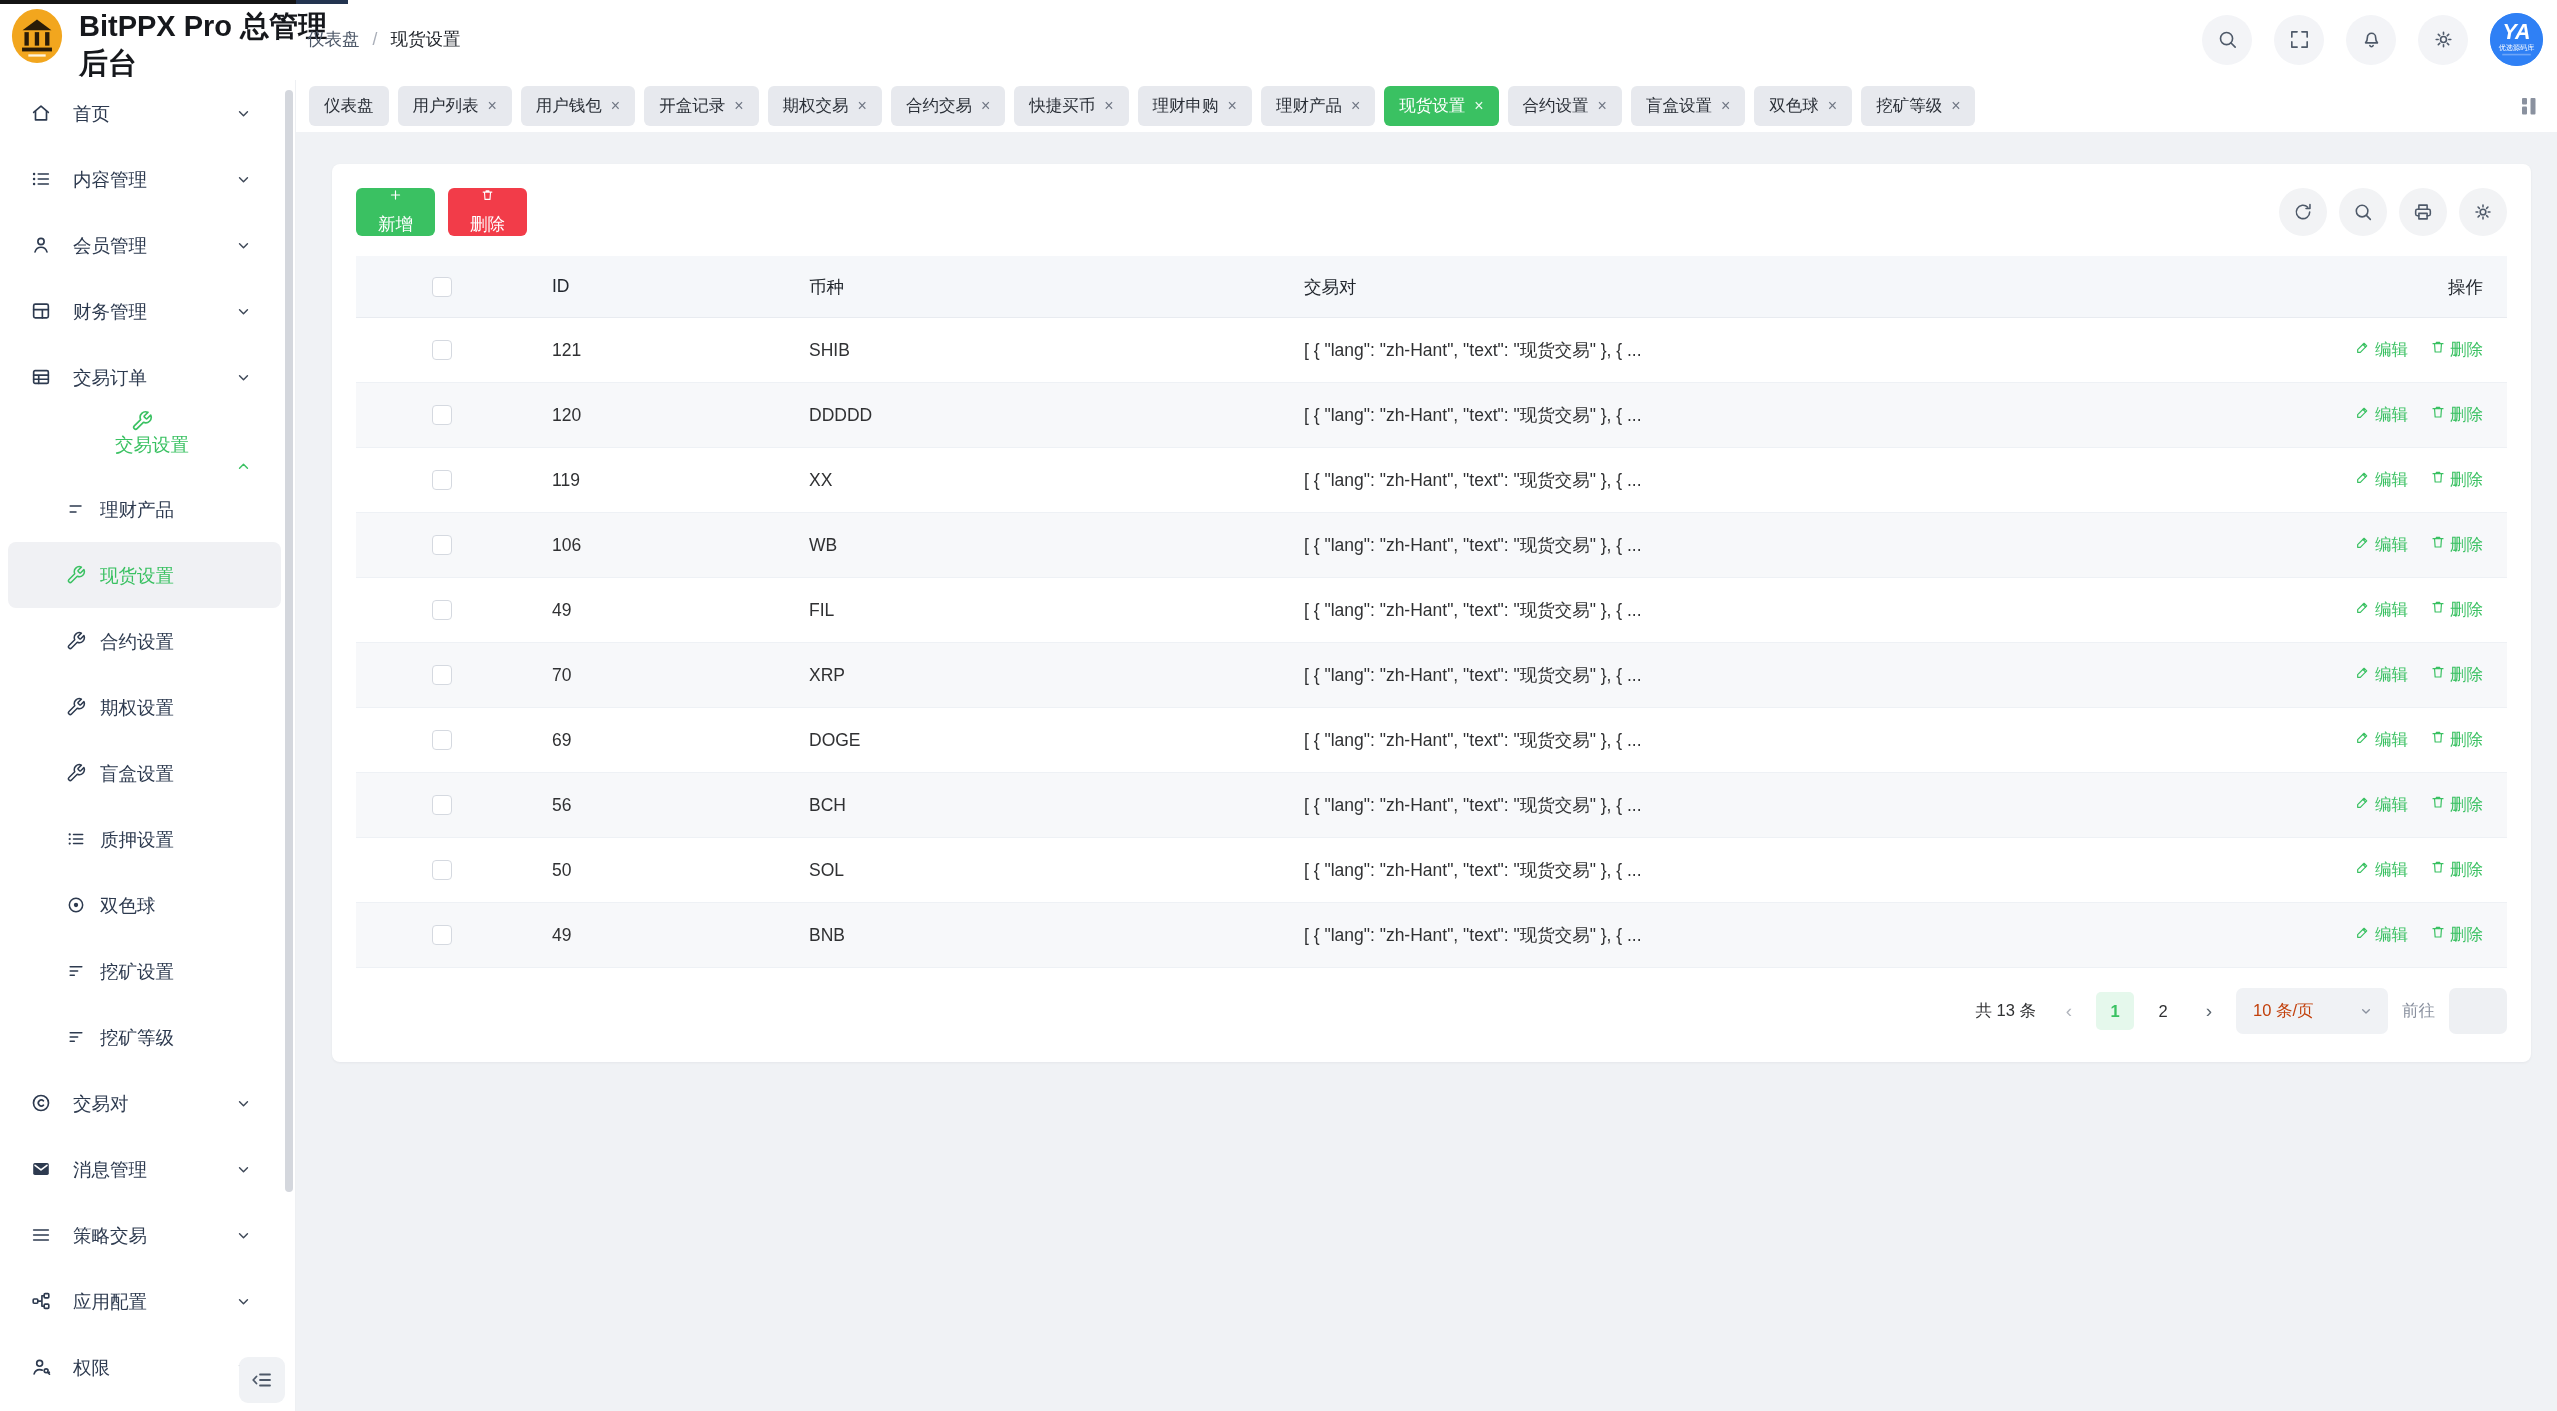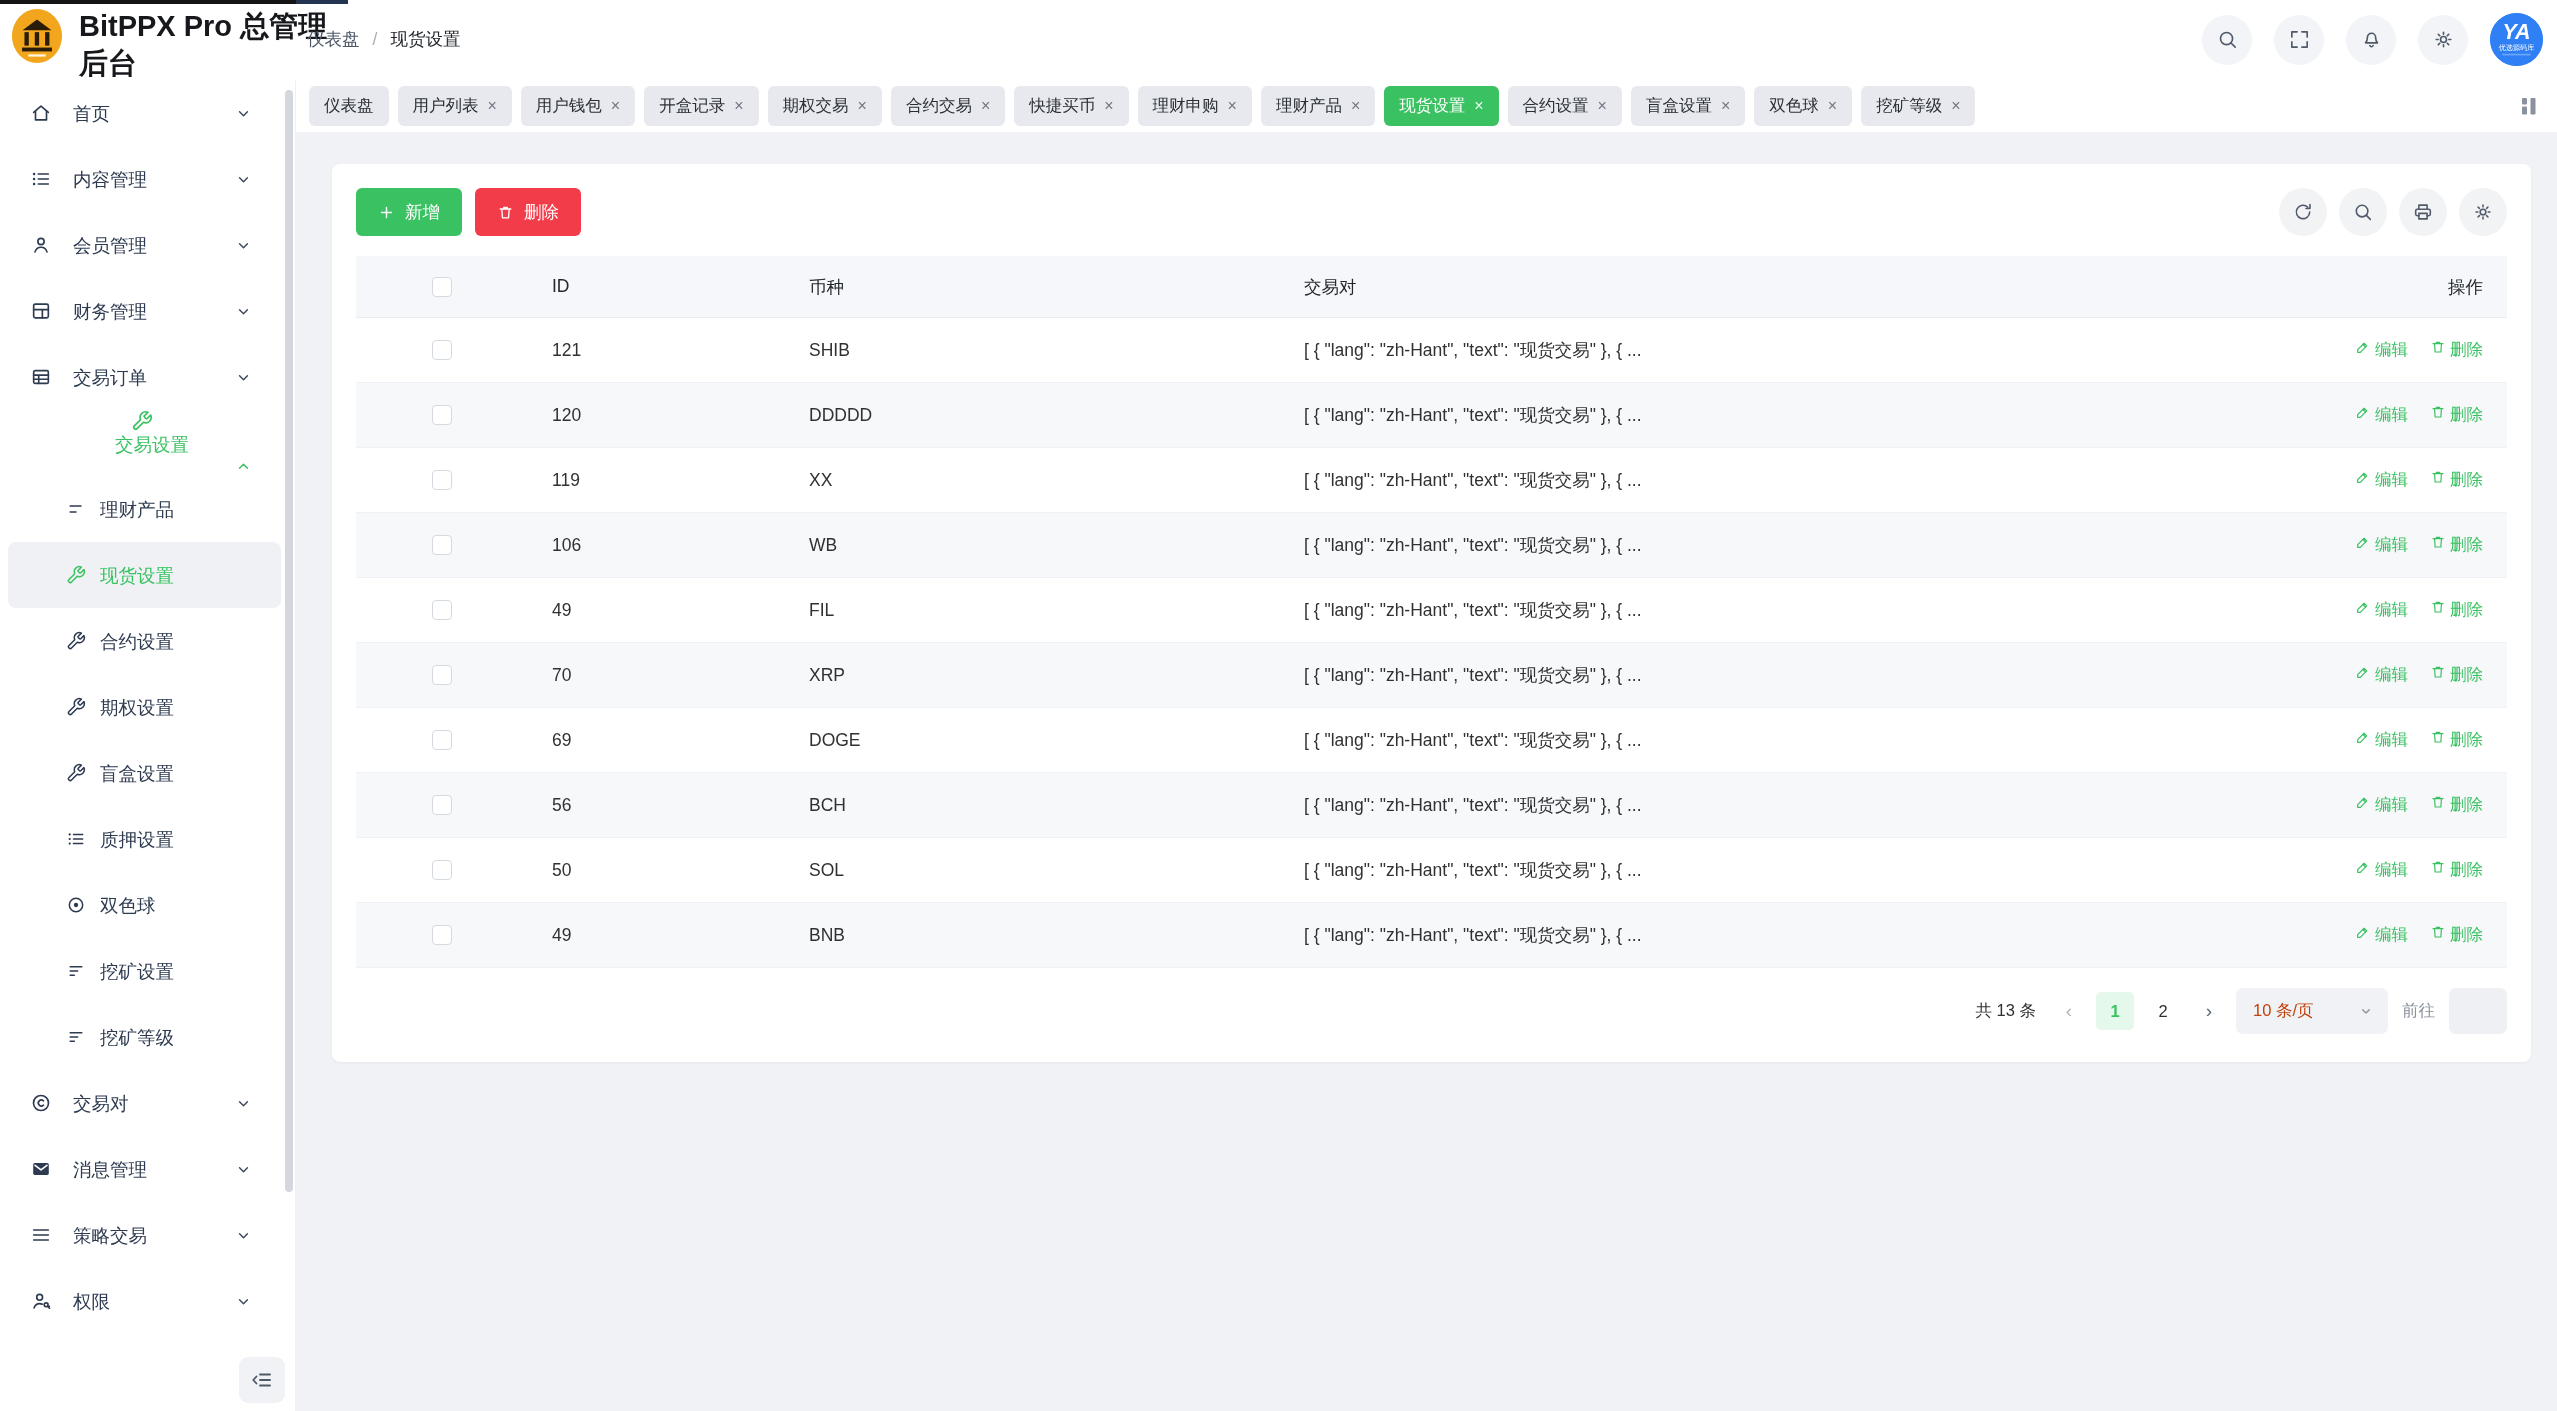--- a/index.html
+++ b/index.html
@@ -50,21 +50,21 @@
   .tab { height:40px; display:flex; align-items:center; padding:0 15px; border-radius:6px; background:#e7e9ee; color:#2a2f37; font-size:16.5px; cursor:pointer; white-space:nowrap; }
   .tab .tab-close { margin-left:9px; font-size:16px; color:#707784; line-height:1; }
   .tab.active { background:#3ac162; color:#fff; }
   .tab.active .tab-close { color:#eafaf0; }
   .tabs-more { position:absolute; right:16px; top:50%; transform:translateY(-50%); width:24px; height:24px; color:#8a919f; cursor:pointer; }
 
   
   .content { flex:1; }
   .card { margin:32px 26px 0 36px; height:898px; background:#fff; border-radius:8px; padding:24px; box-shadow:0 1px 3px rgba(15,23,42,.05); }
   .card-toolbar { display:flex; align-items:center; height:48px; }
-  .btn { height:48px; border:none; border-radius:6px; padding:0 22px; display:flex; align-items:center; gap:10px; font-size:17.5px; color:#fff; cursor:pointer; font-family:inherit; }
+  .btn { height:48px; border:none; border-radius:6px; padding:0 22px; display:flex; align-items:center; gap:10px; font-size:17.5px; color:#fff; cursor:pointer; font-family:inherit;flex-direction:column; }
   .btn svg { width:17px; height:17px; }
   .btn-add { background:#3ac162; margin-right:13px; }
   .btn-del { background:#f23c49; }
   .tool-icons { margin-left:auto; display:flex; gap:12px; }
   .ticon { width:48px; height:48px; border-radius:50%; background:#f2f3f5; color:#4e5969; display:flex; align-items:center; justify-content:center; cursor:pointer; }
   .ticon svg { width:22px; height:22px; }
 
   
   .table { margin-top:20px; }
   .thead, .tr { display:grid; grid-template-columns:172px 257px 495px 1fr 260px; align-items:center; }
@@ -295,20 +295,32 @@
             <svg class="mi-ic" viewBox="0 0 24 24" fill="none" stroke="currentColor" stroke-width="1.8" stroke-linecap="round" stroke-linejoin="round">
               <path d="M4 6.5h16M4 12h16M4 17.5h16"></path>
             </svg>
             <span class="mi-label">策略交易</span>
             <svg class="mi-chev" viewBox="0 0 24 24" fill="none" stroke="currentColor" stroke-width="1.8" stroke-linecap="round" stroke-linejoin="round">
               <path d="M7 9.8l5 5 5-5"></path>
             </svg>
           </div>
           <div class="menu-item">
             <svg class="mi-ic" viewBox="0 0 24 24" fill="none" stroke="currentColor" stroke-width="1.8" stroke-linecap="round" stroke-linejoin="round">
+              <rect x="3.5" y="9.8" width="5" height="4.6" rx="1"></rect>
+              <rect x="15.5" y="4" width="5" height="4.6" rx="1"></rect>
+              <rect x="15.5" y="15.4" width="5" height="4.6" rx="1"></rect>
+              <path d="M8.5 12.1h4.5V6.3h2.5M13 12.1v5.6h2.5"></path>
+            </svg>
+            <span class="mi-label">应用配置</span>
+            <svg class="mi-chev" viewBox="0 0 24 24" fill="none" stroke="currentColor" stroke-width="1.8" stroke-linecap="round" stroke-linejoin="round">
+              <path d="M7 9.8l5 5 5-5"></path>
+            </svg>
+          </div>
+          <div class="menu-item">
+            <svg class="mi-ic" viewBox="0 0 24 24" fill="none" stroke="currentColor" stroke-width="1.8" stroke-linecap="round" stroke-linejoin="round">
               <circle cx="10.5" cy="8" r="3.2"></circle>
               <path d="M4.5 19.5c.9-3.1 3.1-4.7 6-4.7 1.1 0 2.1.2 3 .7"></path>
               <circle cx="17.6" cy="16.2" r="2.1"></circle>
               <path d="M19.2 17.8l2.1 2.1M20.1 18.7l1-1"></path>
             </svg>
             <span class="mi-label">权限</span>
             <svg class="mi-chev" viewBox="0 0 24 24" fill="none" stroke="currentColor" stroke-width="1.8" stroke-linecap="round" stroke-linejoin="round">
               <path d="M7 9.8l5 5 5-5"></path>
             </svg>
           </div>

